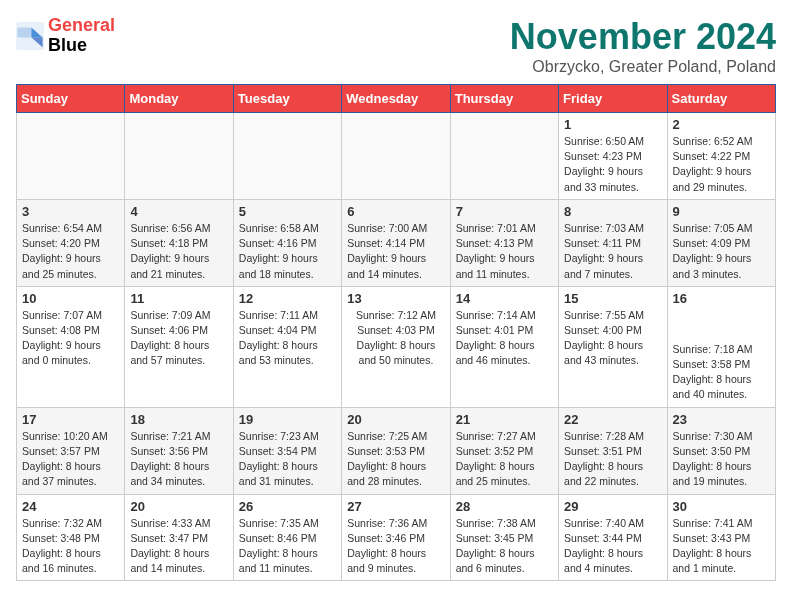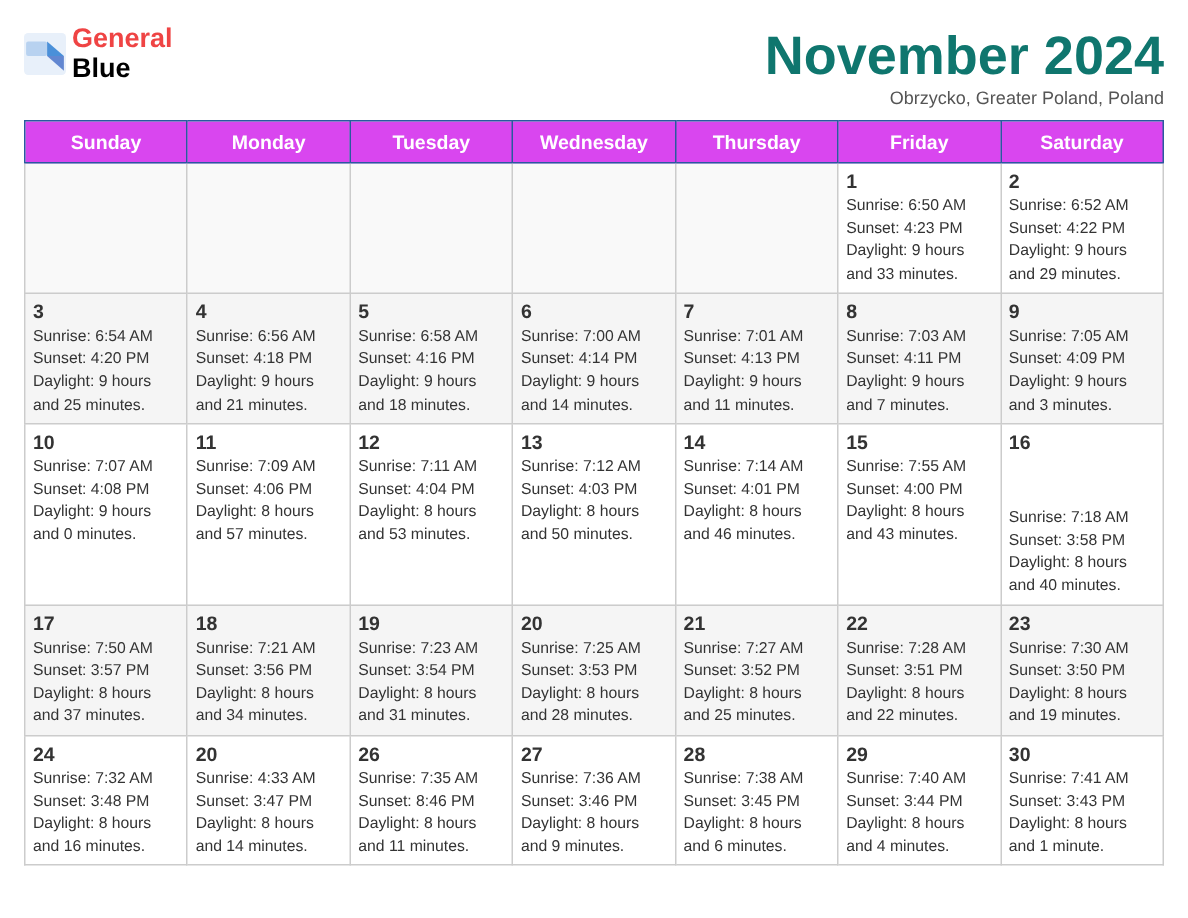--- a/index.html
+++ b/index.html
@@ -5,23 +5,23 @@
     * { box-sizing: border-box; margin: 0; padding: 0; }
     body { font-family: Arial, sans-serif; background: #fff; width: 792px; min-height: 612px; }
     .page { width: 792px; padding: 16px 16px 16px 16px; }
     .header { display: flex; justify-content: space-between; align-items: flex-start; margin-bottom: 8px; }
     .logo { display: flex; align-items: center; }
     .logo-text { font-size: 18px; font-weight: bold; color: #333; line-height: 1.1; }
     .logo-text span { color: #ef4444; }
     .logo-icon { width: 28px; height: 28px; margin-right: 4px; }
     .title-block { text-align: right; }
     .month-title { font-size: 36px; font-weight: bold; color: #0f766e; }
-    .location { font-size: 12px; color: #555; }
+    .location { font-size: 16px; color: #555; }
     table { width: 100%; border-collapse: collapse; table-layout: fixed; }
-    th { background-color: #d946ef; color: #fff; text-align: center; font-size: 13px; font-weight: bold; padding: 6px 4px; border: 1px solid #2a5a9f; }
+    th { background-color: #ef4444; color: #fff; text-align: left; font-size: 13px; font-weight: bold; padding: 6px 4px; border: 1px solid #2a5a9f; }
     td { border: 1px solid #ccc; vertical-align: top; padding: 4px 5px; font-size: 11px; color: #333; background: #fff; min-height: 80px; }
     td.empty { background: #f9f9f9; }
     td.shaded { background: #f0f0f0; }
     .day-num { font-size: 13px; font-weight: bold; display: block; margin-bottom: 2px; }
     .day-info { font-size: 10.5px; line-height: 1.45; color: #333; }
     tr:nth-child(even) td:not(.empty) { background: #f5f5f5; }
   </style>
 </head>
 <body>
 
@@ -147,21 +147,21 @@
           </td>
           <td>
             <span class="day-num">12</span>
             <div class="day-info" style="white-space: pre-line;">Sunrise: 7:11 AM
 Sunset: 4:04 PM
 Daylight: 8 hours
 and 53 minutes.</div>
           </td>
           <td>
             <span class="day-num">13</span>
-            <div class="day-info" style="white-space: pre-line;">Sunrise: 7:12 AM
+            <div class="day-info" style="white-space: pre-line; text-align: center;">Sunrise: 7:12 AM
 Sunset: 4:03 PM
 Daylight: 8 hours
 and 50 minutes.</div>
           </td>
           <td>
             <span class="day-num">14</span>
             <div class="day-info" style="white-space: pre-line;">Sunrise: 7:14 AM
 Sunset: 4:01 PM
 Daylight: 8 hours
 and 46 minutes.</div>
@@ -177,21 +177,21 @@
             <span class="day-num">16</span>
             <div class="day-info" style="white-space: pre-line; margin-top: 36px;">Sunrise: 7:18 AM
 Sunset: 3:58 PM
 Daylight: 8 hours
 and 40 minutes.</div>
           </td>
         </tr>
         <tr>
           <td class="shaded">
             <span class="day-num">17</span>
-            <div class="day-info" style="white-space: pre-line;">Sunrise: 7:50 AM
+            <div class="day-info" style="white-space: pre-line;">Sunrise: 10:20 AM
 Sunset: 3:57 PM
 Daylight: 8 hours
 and 37 minutes.</div>
           </td>
           <td class="shaded">
             <span class="day-num">18</span>
             <div class="day-info" style="white-space: pre-line;">Sunrise: 7:21 AM
 Sunset: 3:56 PM
 Daylight: 8 hours
 and 34 minutes.</div>

